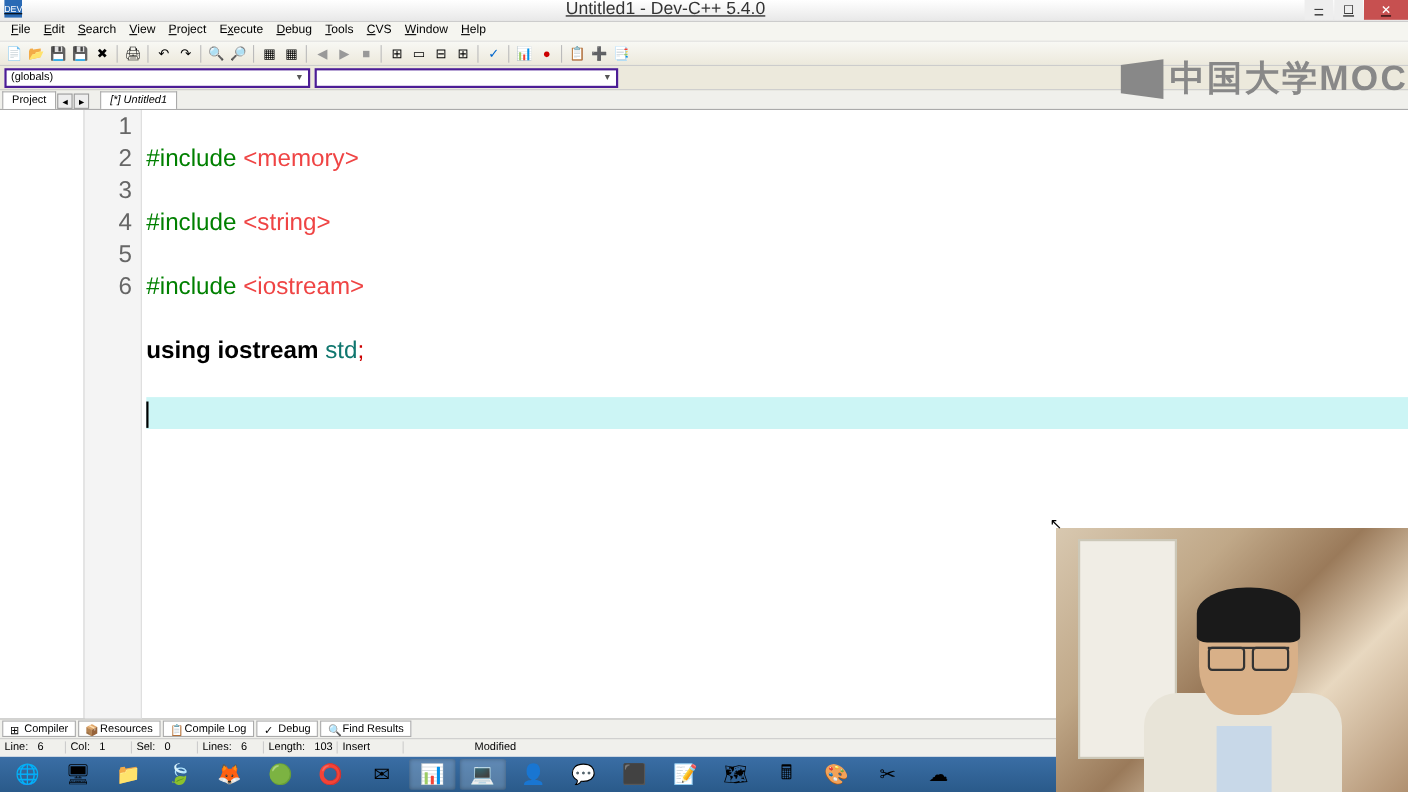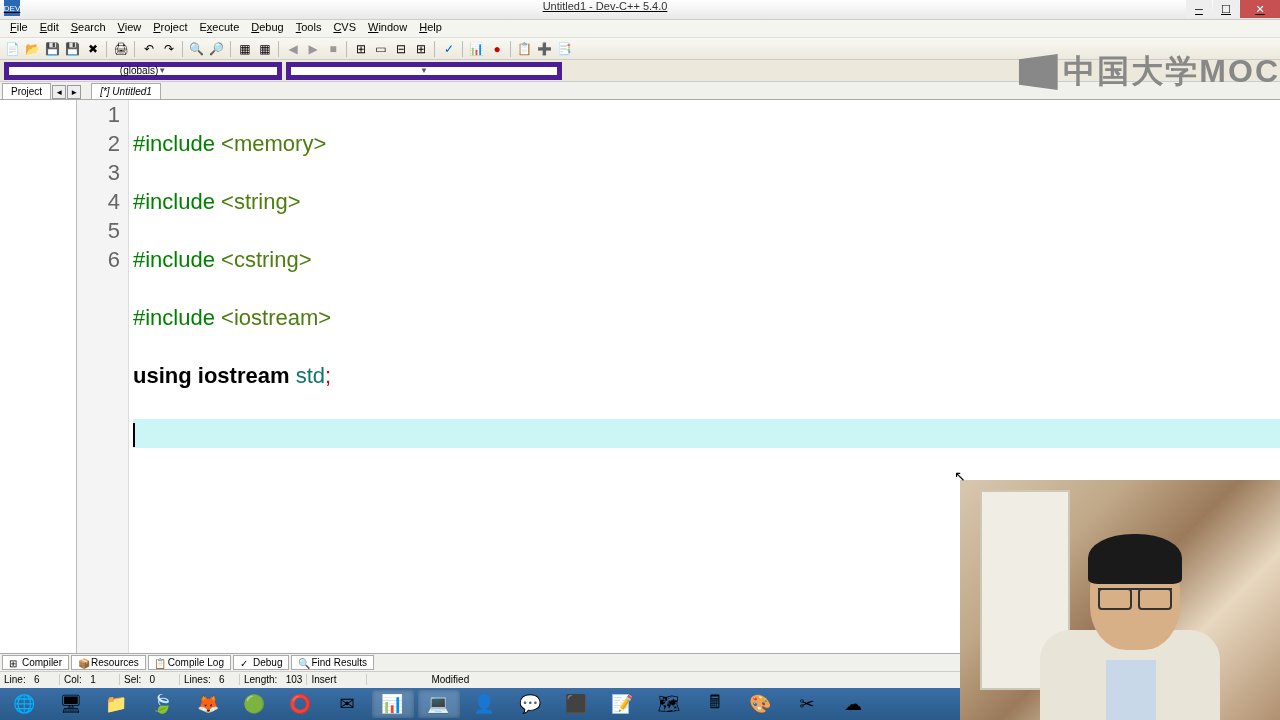--- a/index.html
+++ b/index.html
@@ -1,57 +1,57 @@
 <!DOCTYPE html>
 <html><head>
 <meta charset="utf-8">
 <style>
 * { margin: 0; padding: 0; box-sizing: border-box; font-family: Tahoma, sans-serif; }
 body { width: 1280px; height: 720px; overflow: hidden; background: #f0f0f0; position: relative; }
 
 .titlebar { height: 20px; background: linear-gradient(#fff, #e8e8e8); display: flex; border-bottom: 1px solid #ccc; text-decoration: underline; }
 .app-icon { width: 16px; height: 16px; background: #2a6ab5; margin: 0 4px; font-size: 8px; color: #fff; display: flex; align-items: center; justify-content: center; }
-.title-text { flex: 1; text-align: center; font-size: 11px; color: #333; }
+.title-text { flex: 1; text-align: center; font-size: 16px; color: #333; }
 .win-controls { display: flex; }
 .win-btn { width: 26px; height: 18px; display: flex; align-items: center; justify-content: center; font-size: 11px; cursor: pointer; }
 .win-min { background: #eee; }
 .win-max { background: #eee; margin-left: 1px; }
 .win-close { background: #c75050; color: #fff; margin-left: 1px; width: 40px; }
 
 .menubar { height: 18px; background: #f5f5f0; display: flex; padding: 0 4px; border-bottom: 1px solid #ddd; font-size: 11px; }
 .menu-item { padding: 1px 6px; cursor: pointer; }
 .menu-u { text-decoration: underline; }
 
 .toolbar { height: 22px; background: linear-gradient(#f8f8f4, #ece9dc); display: flex; align-items: center; padding: 0 4px; border-bottom: 1px solid #ccc; gap: 2px; }
 .tb-btn { width: 18px; height: 18px; display: flex; align-items: center; justify-content: center; font-size: 12px; cursor: pointer; border: 1px solid transparent; }
 .tb-sep { width: 2px; height: 16px; border-left: 1px solid #bbb; margin: 0 2px; }
 
 .combos { height: 22px; background: #ece9dc; display: flex; align-items: center; padding: 2px 4px; border-bottom: 1px solid #ccc; gap: 4px; position: relative; }
-.combo { height: 18px; border: 5px solid #4c1d95; background: #fff; font-size: 10px; padding: 0 4px; display: flex; align-items: center; justify-content: center; }
+.combo { height: 18px; border: 2px solid #4c1d95; background: #fff; font-size: 10px; padding: 0 4px; display: flex; align-items: center; justify-content: space-between; }
 .combo1 { width: 278px; }
 .combo2 { width: 276px; }
 .combo-arrow { font-size: 8px; color: #555; }
 
 .watermark { position: absolute; right: 0; top: 50px; font-size: 32px; color: #888; font-weight: bold; letter-spacing: 2px; display: flex; align-items: center; gap: 8px; pointer-events: none; }
 .wm-icon { width: 40px; height: 30px; background: #888; transform: perspective(40px) rotateY(-20deg); }
 
 .side-tabs { height: 18px; background: #f0f0ec; display: flex; align-items: flex-end; border-bottom: 1px solid #aaa; font-size: 10px; }
 .side-tab { padding: 2px 8px; border: 1px solid #aaa; border-bottom: none; background: #fff; margin-left: 2px; cursor: pointer; }
 .nav-btn { width: 14px; height: 14px; border: 1px solid #999; background: #eee; display: flex; align-items: center; justify-content: center; font-size: 8px; margin-left: 1px; cursor: pointer; }
 .file-tab { padding: 2px 8px; border: 1px solid #aaa; border-bottom: none; background: #fff; margin-left: 10px; cursor: pointer; font-style: italic; }
 
 .main { display: flex; height: 553px; }
 .sidebar { width: 77px; background: #fff; border-right: 1px solid #bbb; }
 .editor { flex: 1; background: #fff; display: flex; font-family: 'Courier New', monospace; font-size: 22px; }
 .gutter { width: 52px; background: #f4f4f4; border-right: 1px solid #ddd; text-align: right; padding-right: 8px; color: #666; line-height: 29px; padding-top: 0; }
 .code { flex: 1; line-height: 29px; padding-left: 4px; white-space: pre; position: relative; }
 .ln { height: 29px; }
 .hl { background: #ccf5f5; display: block; width: 100%; }
 .kw-pp { color: #008000; }
-.kw-inc { color: #4d7c0f; }
+.kw-inc { color: #ef4444; }
 .kw-bold { font-weight: bold; }
 .kw-std { color: #0f766e; }
 .semi { color: #c00; }
 .cursor { display: inline-block; width: 2px; height: 24px; background: #000; vertical-align: middle; animation: blink 1s infinite; }
 @keyframes blink { 50% { opacity: 0; } }
 
 .bottom-tabs { height: 18px; background: #f0f0ec; display: flex; align-items: center; border-top: 1px solid #aaa; font-size: 10px; }
 .bt-tab { padding: 1px 6px; border: 1px solid #aaa; background: #fff; margin-left: 2px; display: flex; align-items: center; gap: 3px; cursor: pointer; }
 .bt-icon { width: 10px; height: 10px; display: inline-block; }
 
@@ -169,21 +169,20 @@
       <div class="ln">1</div>
       <div class="ln">2</div>
       <div class="ln">3</div>
       <div class="ln">4</div>
       <div class="ln">5</div>
       <div class="ln">6</div>
     </div>
     <div class="code">
 <div class="ln"><span class="kw-pp">#include </span><span class="kw-inc">&lt;memory&gt;</span></div>
 <div class="ln"><span class="kw-pp">#include </span><span class="kw-inc">&lt;string&gt;</span></div>
-<div class="ln"><span class="kw-pp">#include </span><span class="kw-inc">&lt;cstring&gt;</span></div>
 <div class="ln"><span class="kw-pp">#include </span><span class="kw-inc">&lt;iostream&gt;</span></div>
 <div class="ln"><span class="kw-bold">using</span> <span class="kw-bold">iostream</span> <span class="kw-std">std</span><span class="semi">;</span></div>
 <div class="ln hl"><span class="cursor"></span></div>
     </div>
   </div>
 </div>
 
 <div class="bottom-tabs">
   <div class="bt-tab">
       <span class="bt-icon">⊞</span>

